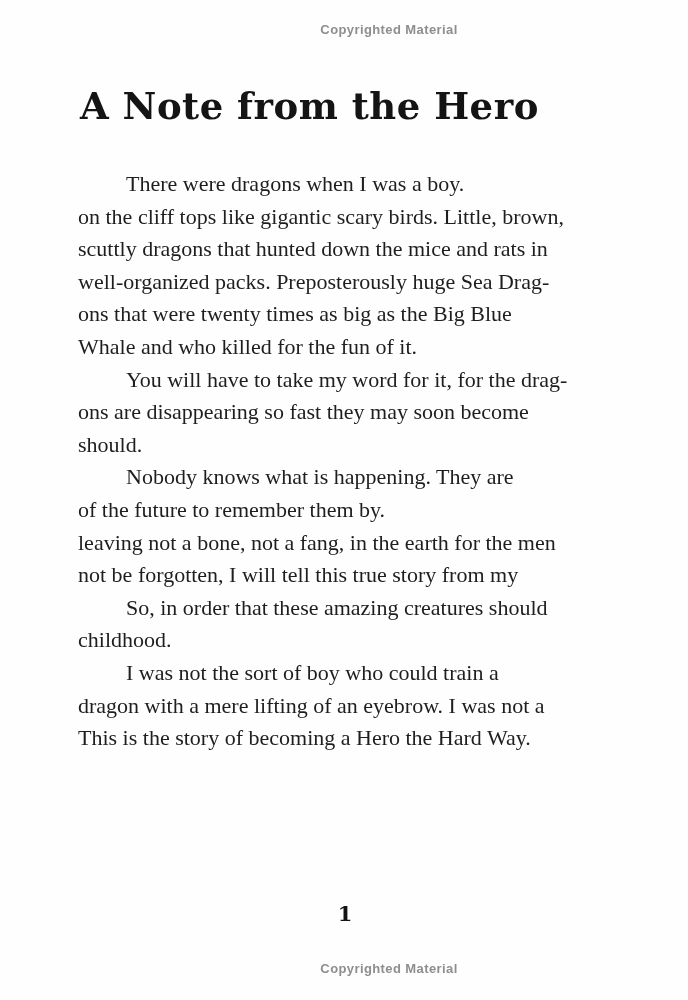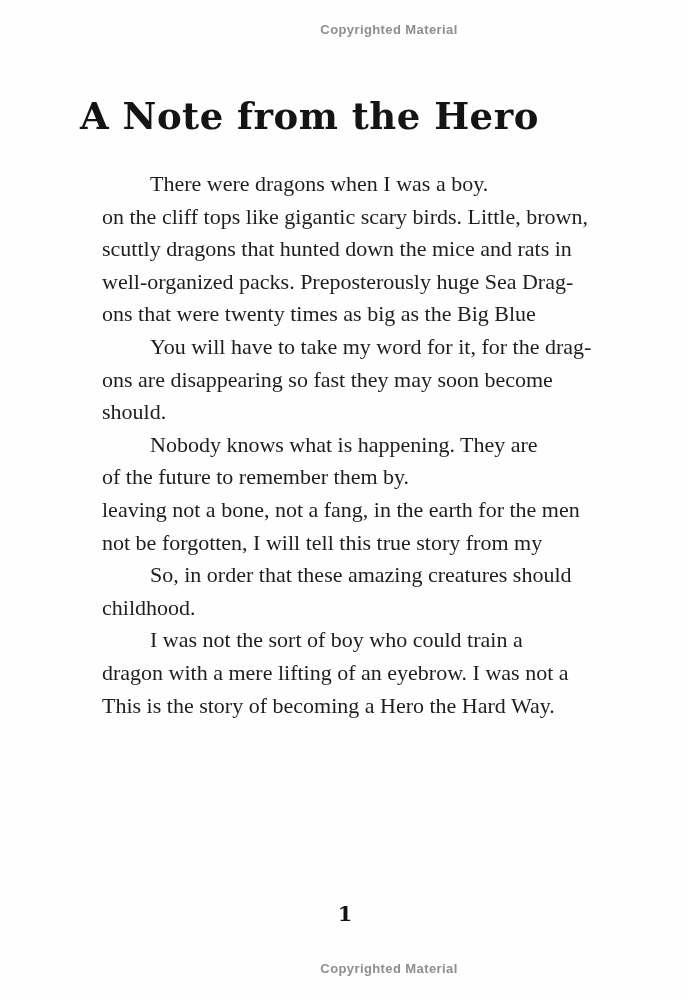--- a/index.html
+++ b/index.html
@@ -25,40 +25,39 @@
     font-weight: bold;
     letter-spacing: 0.4px;
     color: #8e8e8e;
     padding-left: 40px;
   }
   .copyright-top { top: 22px; }
   .copyright-bottom { top: 961px; }
   .chapter-title {
     position: absolute;
     left: 80px;
-    top: 94px;
+    top: 84px;
     font-family: "DejaVu Serif", "Liberation Serif", serif;
     font-size: 37px;
     font-weight: bold;
     letter-spacing: 0.5px;
     color: #141414;
     white-space: nowrap;
   }
   .body-text {
     position: absolute;
     left: 78px;
     top: 168px;
     width: 534px;
     font-size: 22px;
     line-height: 32.6px;
     color: #1e1e1e;
   }
   .body-line {
     white-space: nowrap;
-    margin-left: 24px;
   }
   .body-line.indent {
     text-indent: 48px;
   }
   .page-number {
     position: absolute;
     left: 78px;
     top: 901px;
     width: 534px;
     text-align: center;
@@ -76,20 +75,21 @@
   <div class="copyright copyright-top">Copyrighted Material</div>
 
   <h1 class="chapter-title" style="margin:0;">A Note from the Hero</h1>
 
   <div class="body-text">
       <div class="body-line indent">There were dragons when I was a boy.</div>
       <div class="body-line">on the cliff tops like gigantic scary birds. Little, brown,</div>
       <div class="body-line">scuttly dragons that hunted down the mice and rats in</div>
       <div class="body-line">well-organized packs. Preposterously huge Sea Drag-</div>
       <div class="body-line">ons that were twenty times as big as the Big Blue</div>
+      <div class="body-line">Whale and who killed for the fun of it.</div>
       <div class="body-line indent">You will have to take my word for it, for the drag-</div>
       <div class="body-line">ons are disappearing so fast they may soon become</div>
       <div class="body-line">should.</div>
       <div class="body-line indent">Nobody knows what is happening. They are</div>
       <div class="body-line">of the future to remember them by.</div>
       <div class="body-line">leaving not a bone, not a fang, in the earth for the men</div>
       <div class="body-line">not be forgotten, I will tell this true story from my</div>
       <div class="body-line indent">So, in order that these amazing creatures should</div>
       <div class="body-line">childhood.</div>
       <div class="body-line indent">I was not the sort of boy who could train a</div>

